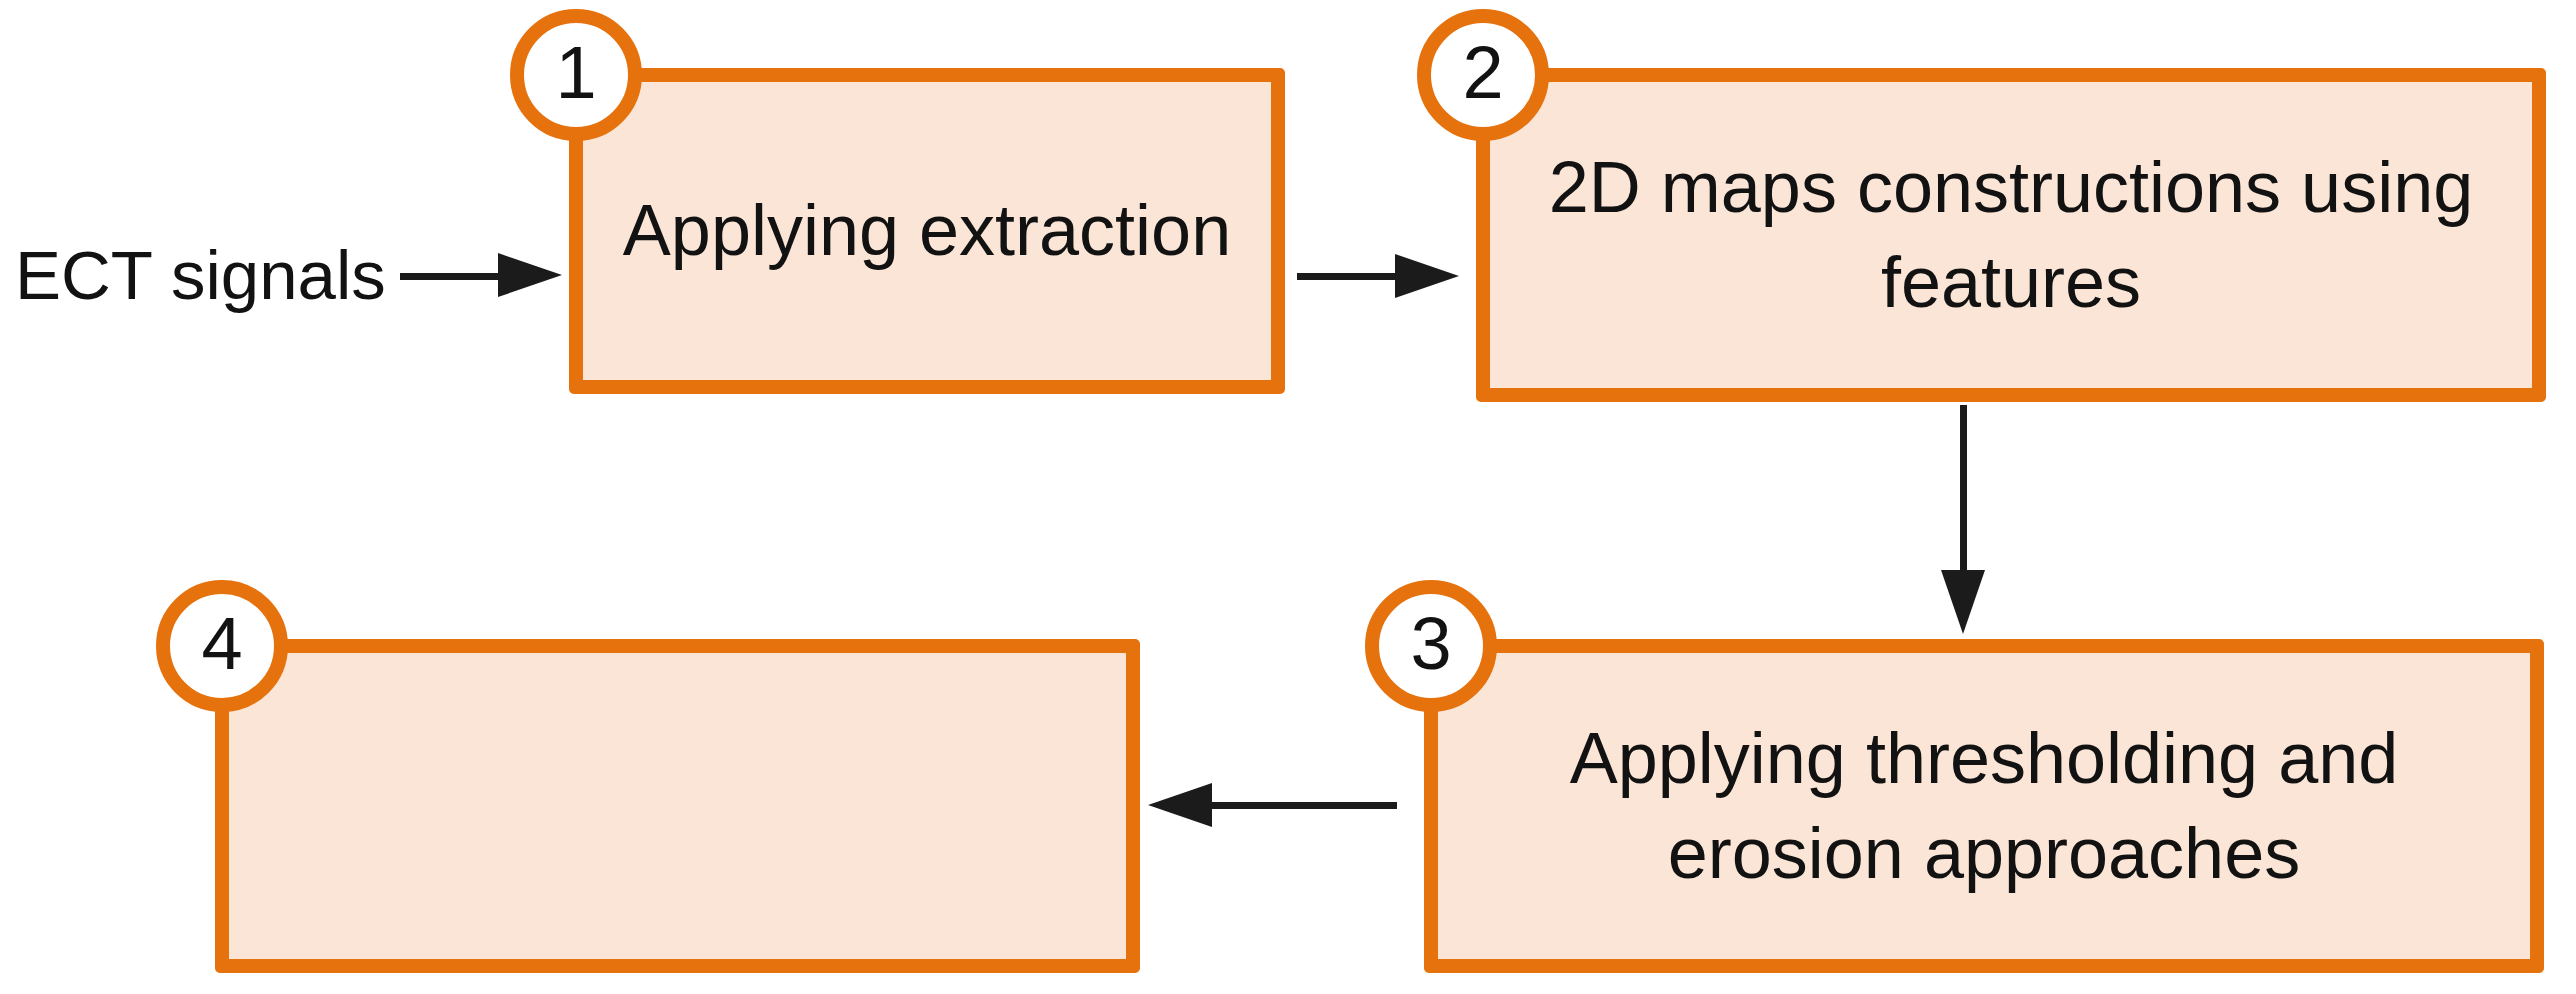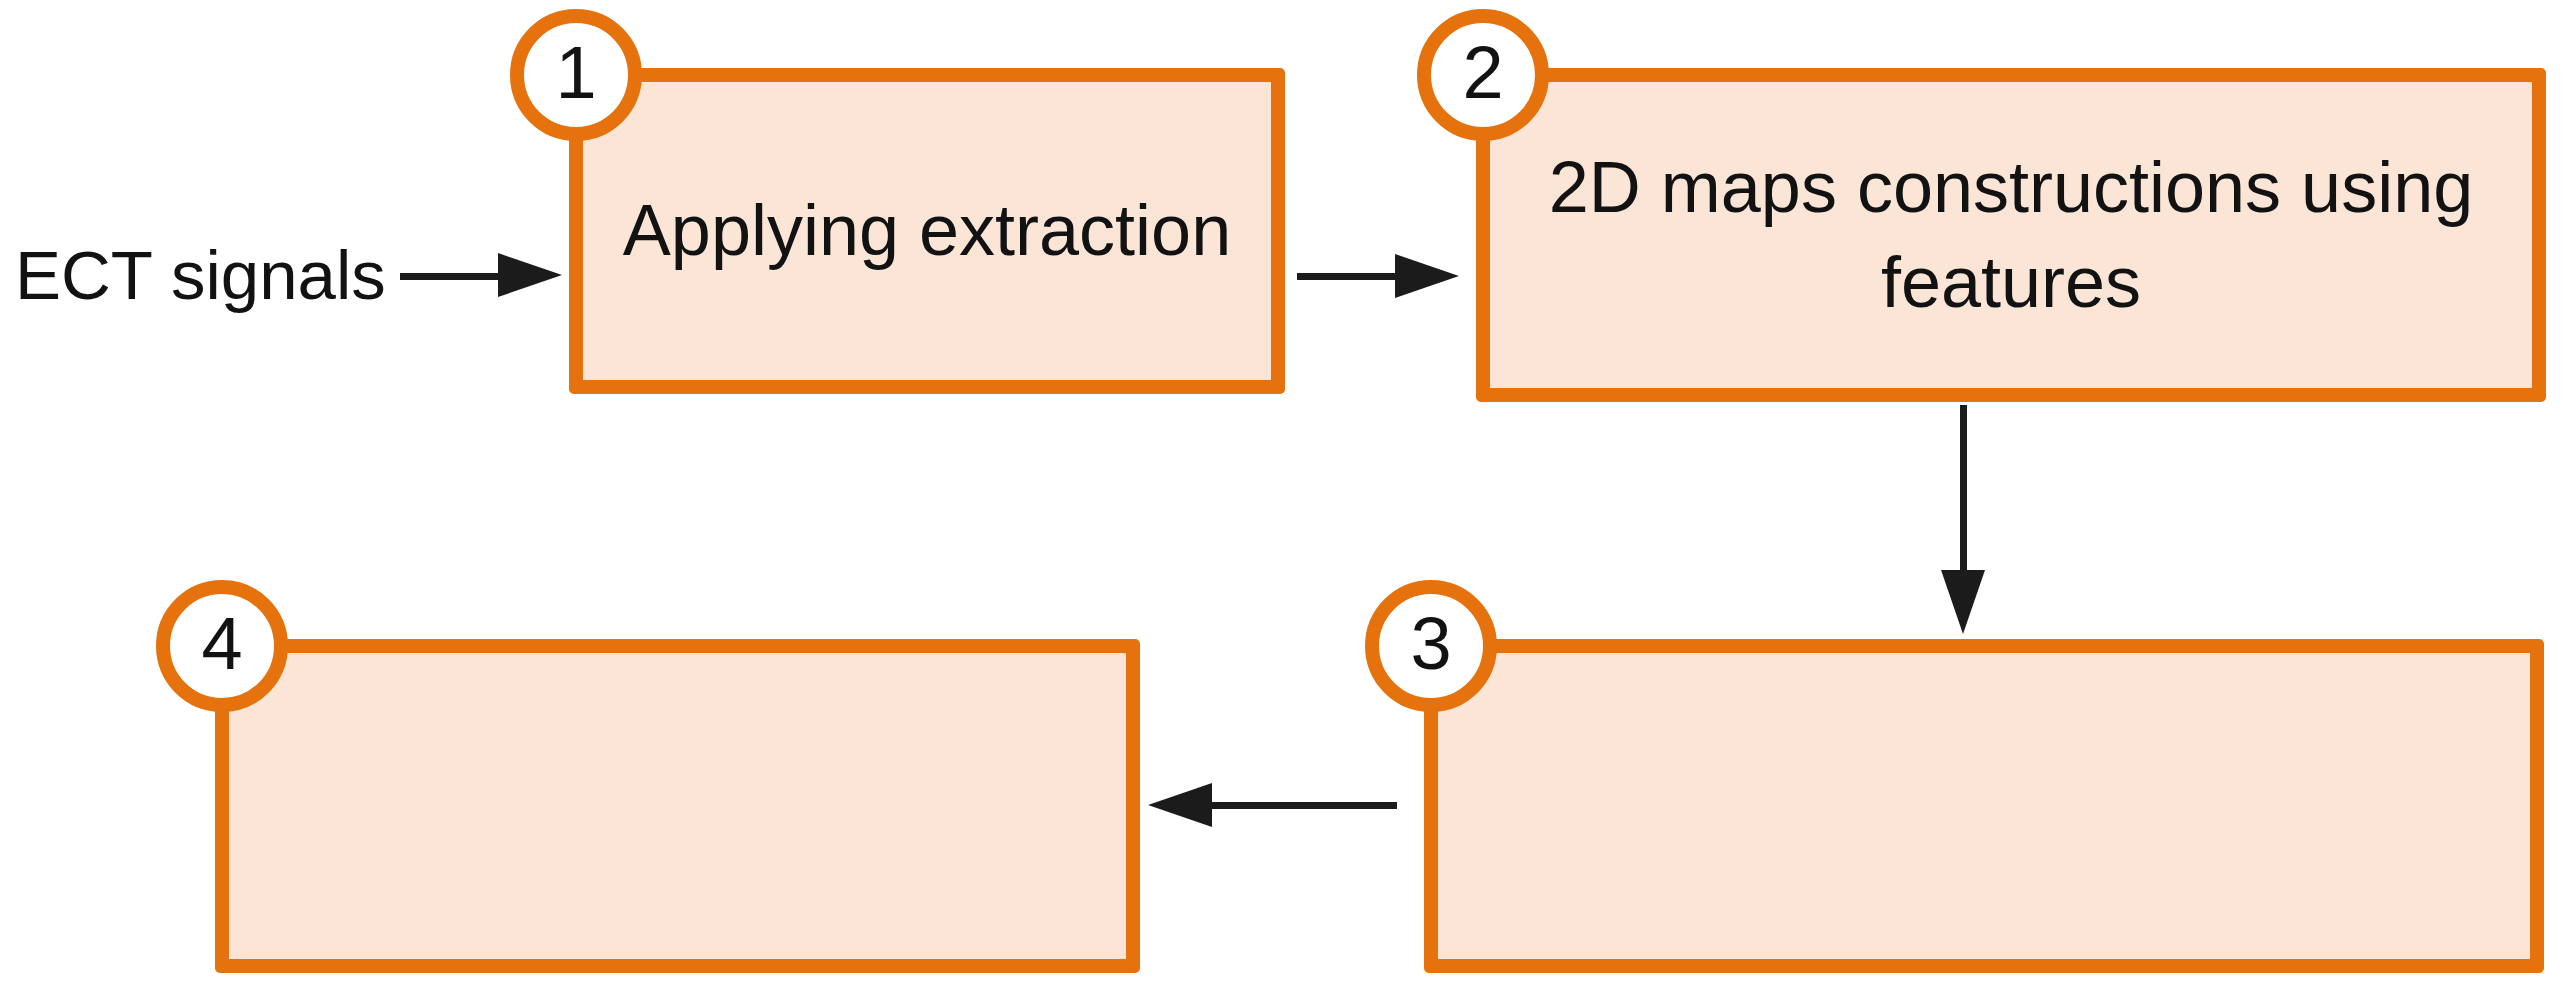--- a/index.html
+++ b/index.html
@@ -105,20 +105,22 @@
 features</div>
   </div>
 
   <div class="arrow-line" style="left:1960px;top:405px;width:7.2px;height:165px;"></div>
   <div class="arrowhead down" style="left:1941px;top:570px;"></div>
 
   <div class="box" id="box3">
     <div class="badge">
       <span class="badge-num">3</span>
     </div>
+    <div class="box-label">Applying thresholding and
+erosion approaches</div>
   </div>
 
   <div class="arrowhead left" style="left:1148px;top:783px;"></div>
   <div class="arrow-line" style="left:1212px;top:802px;width:185px;height:7.2px;"></div>
 
   <div class="box" id="box4">
     <div class="badge">
       <span class="badge-num">4</span>
     </div>
   </div>

